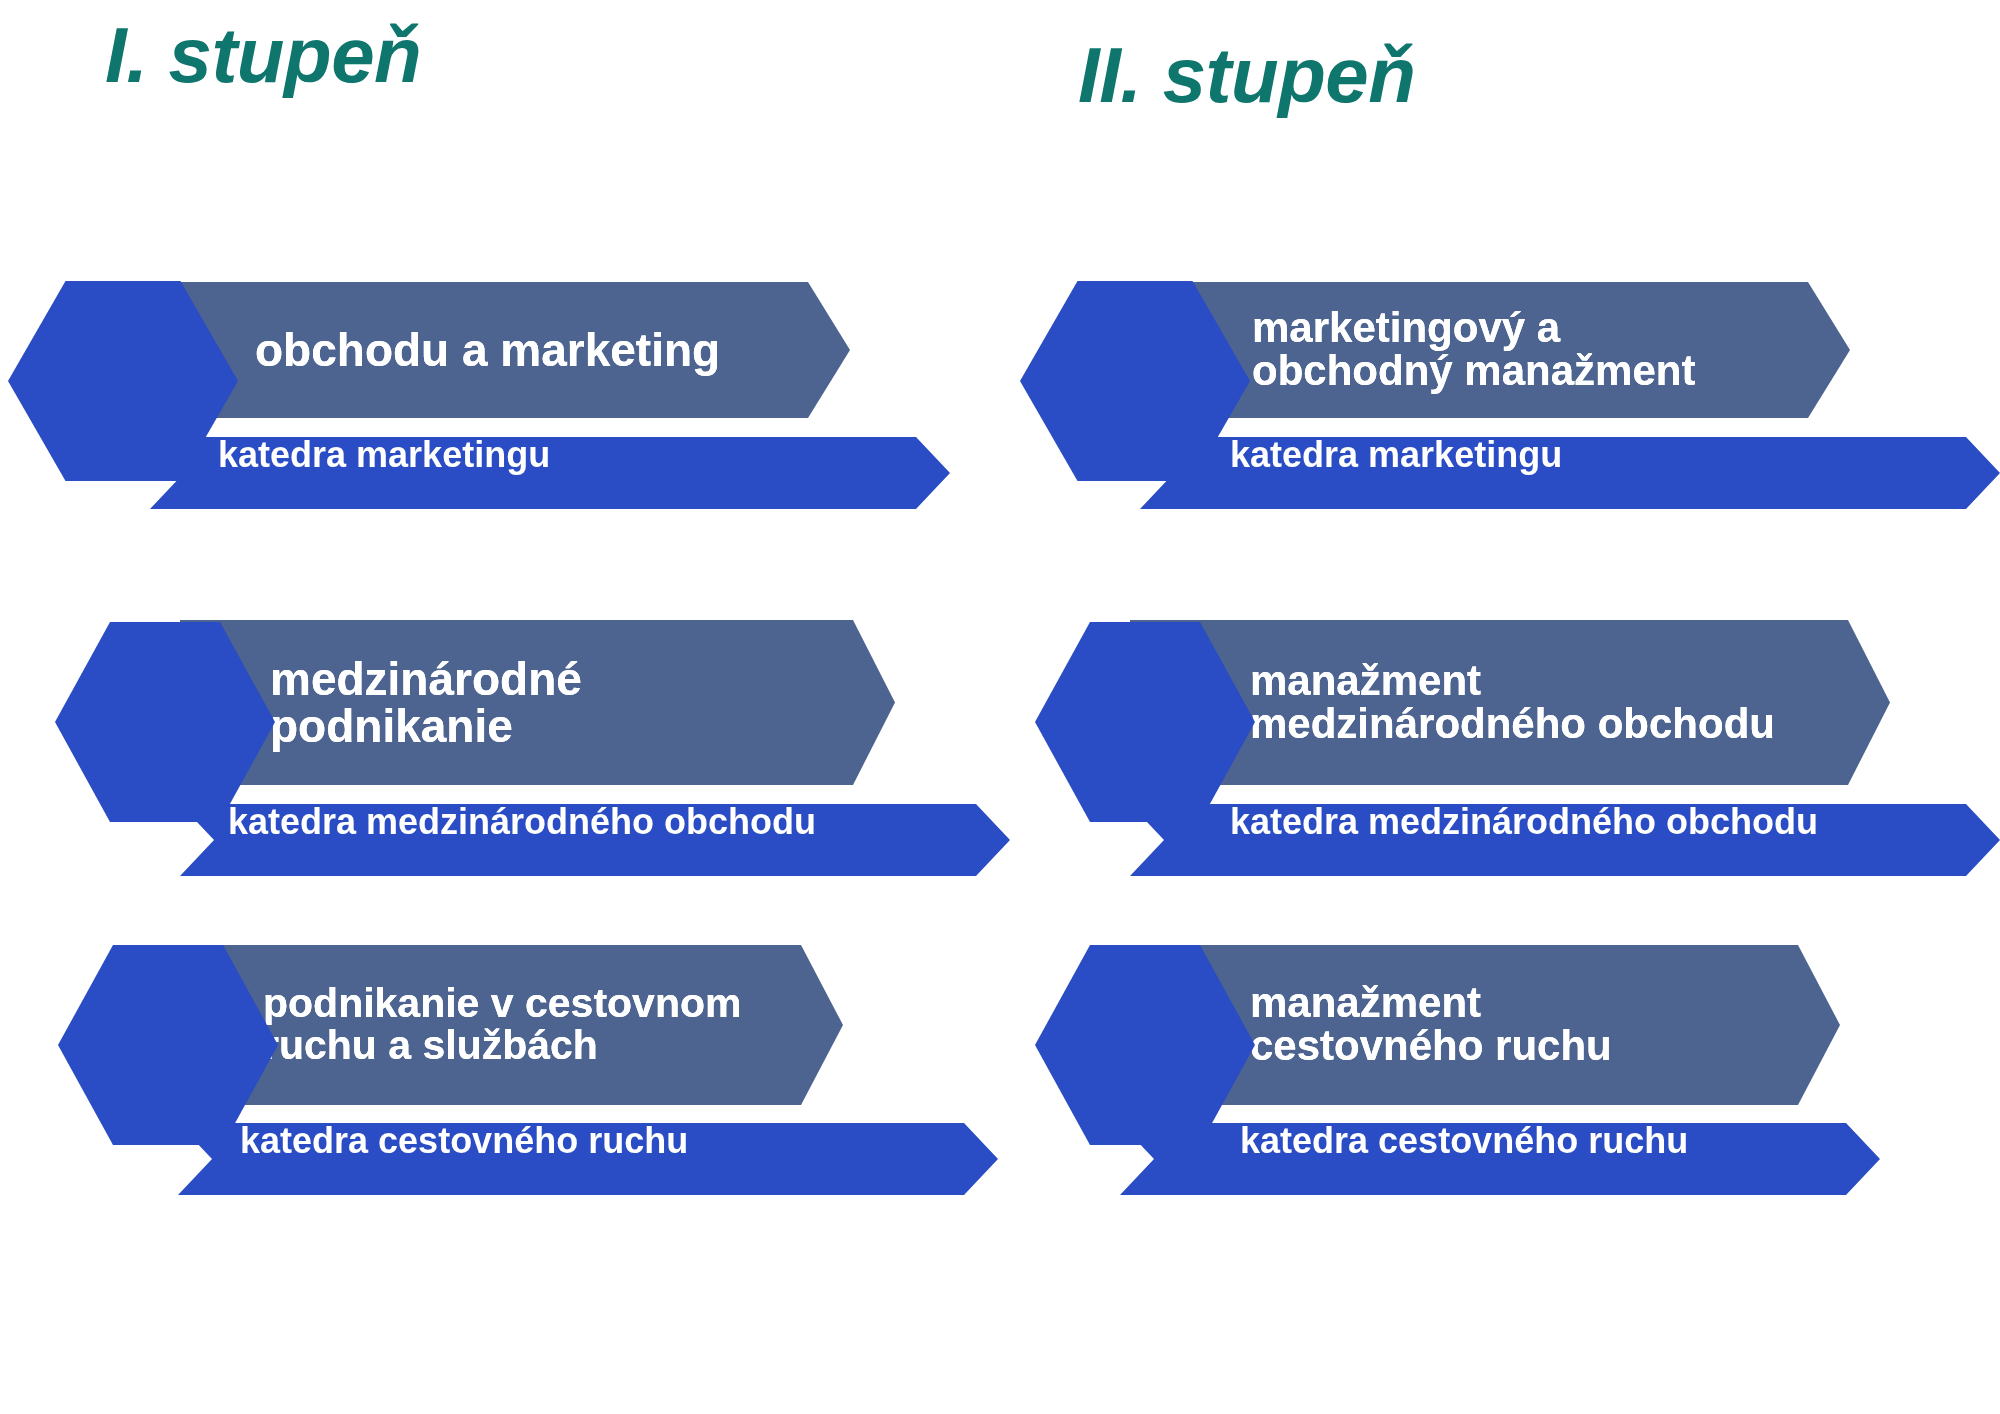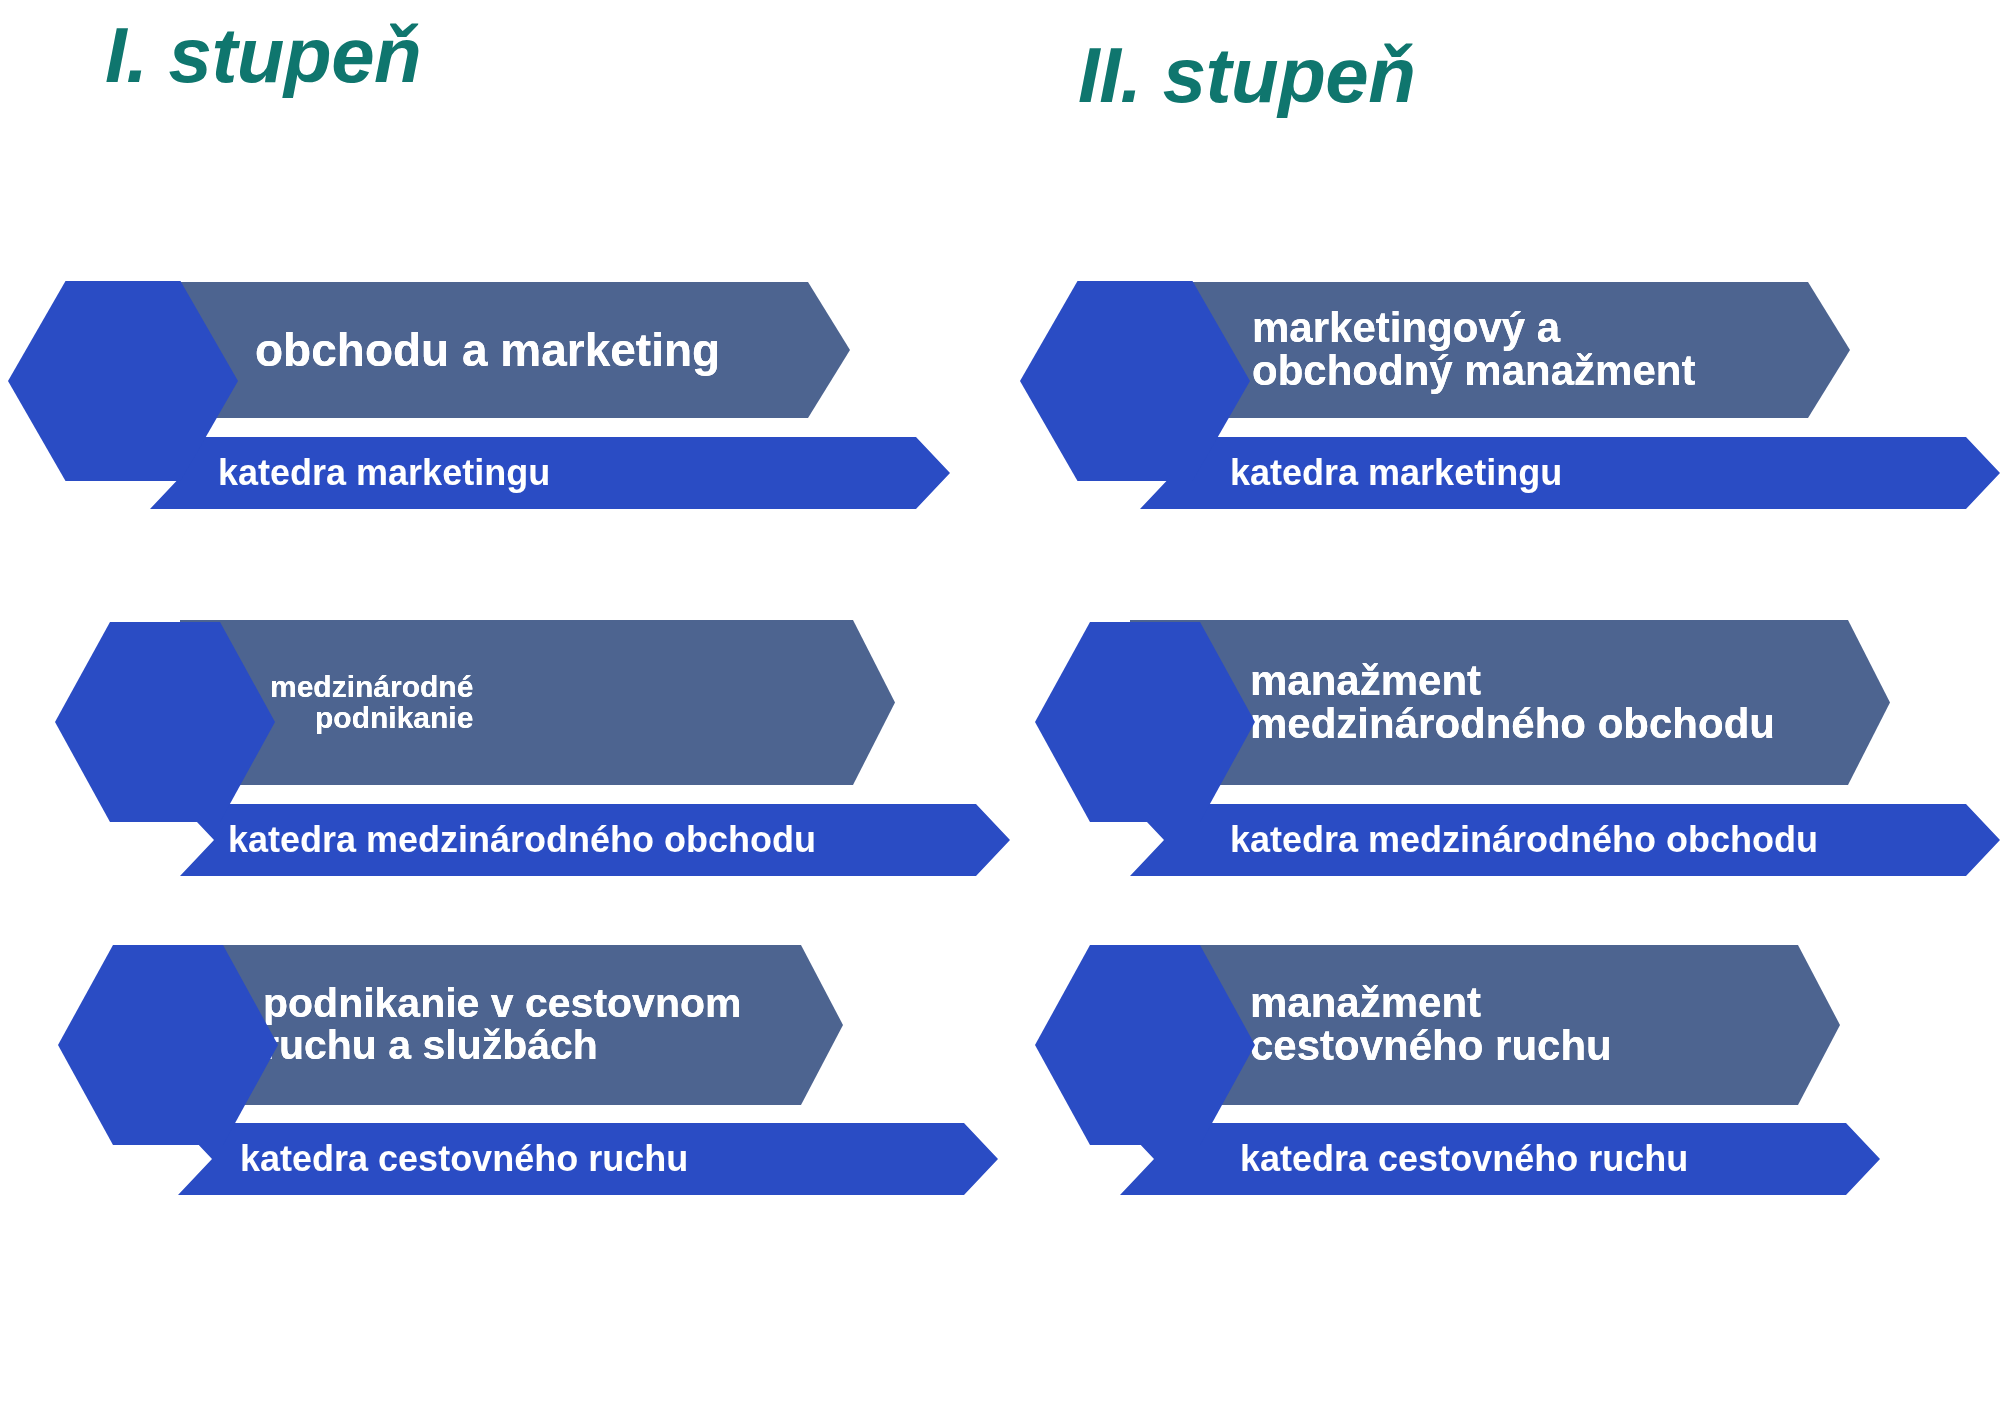--- a/index.html
+++ b/index.html
@@ -64,21 +64,20 @@
     text-shadow: 0 0 0 #fff;
   }
 
   
   .dept-banner {
     position: absolute;
     background: #2A4CC4;
     clip-path: polygon(0 0, calc(100% - 34px) 0, 100% 50%, calc(100% - 34px) 100%, 0 100%, 34px 50%);
     z-index: 2;
     display: flex;
-    align-items: center;
   }
   .dept-label {
     color: #ffffff;
     font-weight: 700;
     font-family: "Liberation Sans", sans-serif;
     line-height: 1;
     white-space: nowrap;
   }
 </style>
 </head>
@@ -95,21 +94,21 @@
       <span class="program-label" style="font-size:46px; margin-left:105px;">obchodu a marketing</span>
     </div>
     <div class="dept-banner" style="left:150px; top:155px; width:800px; height:72px;">
       <span class="dept-label" style="font-size:36px; margin-left:68px;">katedra marketingu</span>
     </div>
     <div class="hex" style="left:8px; top:-1px; width:230px; height:200px;"></div>
   </div>
 
   <div class="group" style="left:0px; top:620px; width:1010px; height:280px;">
     <div class="program-banner" style="left:180px; top:0px; width:715px; height:165px;">
-      <span class="program-label" style="font-size:30px; margin-left:90px;text-align:right;">medzinárodné
+      <span class="program-label" style="font-size:46px; margin-left:90px;">medzinárodné
 podnikanie</span>
     </div>
     <div class="dept-banner" style="left:180px; top:184px; width:830px; height:72px;">
       <span class="dept-label" style="font-size:36px; margin-left:48px;">katedra medzinárodného obchodu</span>
     </div>
     <div class="hex" style="left:55px; top:2px; width:220px; height:200px;"></div>
   </div>
 
   <div class="group" style="left:8px; top:945px; width:1010px; height:280px;">
     <div class="program-banner" style="left:175px; top:0px; width:660px; height:160px;">

